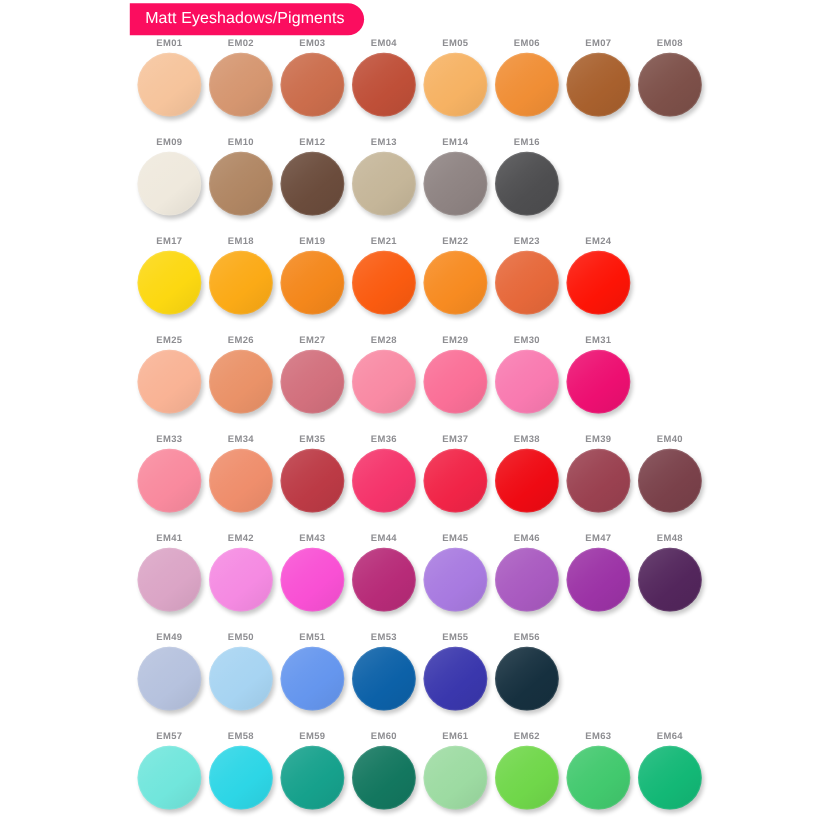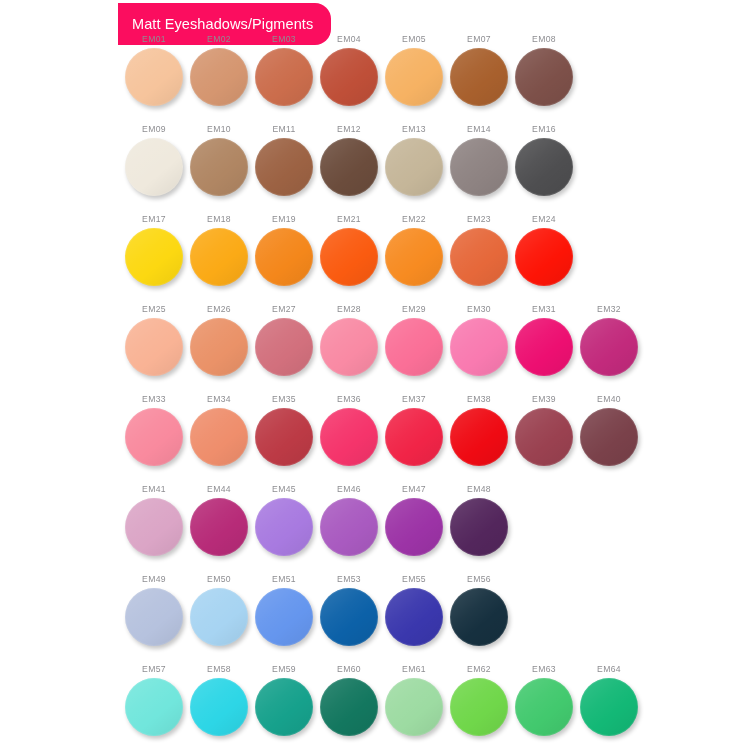--- a/index.html
+++ b/index.html
@@ -20,21 +20,21 @@
     width: 750px;
     height: 750px;
     background: #ffffff;
   }
 
   
   .banner {
     position: absolute;
     left: 118px;
     top: 3px;
-    height: 42px;
+    height: 29px;
     padding: 0 18px 0 14px;
     display: flex;
     align-items: center;
     background: #fb0d5f;
     border-radius: 0 16px 16px 0;
     box-sizing: border-box;
   }
   .banner-text {
     color: #ffffff;
     font-size: 14.5px;
@@ -49,20 +49,21 @@
     position: absolute;
     left: 0;
     top: 35px;
     width: 750px;
   }
   .row {
     display: flex;
     height: 90px;
     padding-left: 122px;
     box-sizing: border-box;
+    font-weight: bold;
   }
   .row:last-child { height: 87px; }
 
   .swatch {
     width: 64px;
     margin-right: 1px;
     display: flex;
     flex-direction: column;
     align-items: center;
     position: relative;
@@ -141,20 +142,26 @@
             <div class="disc" style="background: rgb(191, 79, 56);"></div>
           </div>
         </div>
         <div class="swatch">
           <div class="swatch-label">EM05</div>
           <div class="disc-wrap">
             <div class="disc" style="background: rgb(246, 178, 99);"></div>
           </div>
         </div>
         <div class="swatch">
+          <div class="swatch-label">EM06</div>
+          <div class="disc-wrap">
+            <div class="disc" style="background: rgb(240, 142, 53);"></div>
+          </div>
+        </div>
+        <div class="swatch">
           <div class="swatch-label">EM07</div>
           <div class="disc-wrap">
             <div class="disc" style="background: rgb(168, 96, 45);"></div>
           </div>
         </div>
         <div class="swatch">
           <div class="swatch-label">EM08</div>
           <div class="disc-wrap">
             <div class="disc" style="background: rgb(125, 80, 73);"></div>
           </div>
@@ -167,26 +174,20 @@
             <div class="disc" style="background: rgb(239, 233, 221);"></div>
           </div>
         </div>
         <div class="swatch">
           <div class="swatch-label">EM10</div>
           <div class="disc-wrap">
             <div class="disc" style="background: rgb(176, 134, 99);"></div>
           </div>
         </div>
         <div class="swatch">
-          <div class="swatch-label">EM11</div>
-          <div class="disc-wrap">
-            <div class="disc" style="background: rgb(156, 98, 67);"></div>
-          </div>
-        </div>
-        <div class="swatch">
           <div class="swatch-label">EM12</div>
           <div class="disc-wrap">
             <div class="disc" style="background: rgb(107, 76, 60);"></div>
           </div>
         </div>
         <div class="swatch">
           <div class="swatch-label">EM13</div>
           <div class="disc-wrap">
             <div class="disc" style="background: rgb(197, 182, 153);"></div>
           </div>
@@ -284,26 +285,20 @@
           <div class="disc-wrap">
             <div class="disc" style="background: rgb(249, 122, 176);"></div>
           </div>
         </div>
         <div class="swatch">
           <div class="swatch-label">EM31</div>
           <div class="disc-wrap">
             <div class="disc" style="background: rgb(237, 15, 113);"></div>
           </div>
         </div>
-        <div class="swatch">
-          <div class="swatch-label">EM32</div>
-          <div class="disc-wrap">
-            <div class="disc" style="background: rgb(194, 42, 124);"></div>
-          </div>
-        </div>
       </div>
       <div class="row">
         <div class="swatch">
           <div class="swatch-label">EM33</div>
           <div class="disc-wrap">
             <div class="disc" style="background: rgb(249, 138, 158);"></div>
           </div>
         </div>
         <div class="swatch">
           <div class="swatch-label">EM34</div>
@@ -349,20 +344,32 @@
         </div>
       </div>
       <div class="row">
         <div class="swatch">
           <div class="swatch-label">EM41</div>
           <div class="disc-wrap">
             <div class="disc" style="background: rgb(219, 165, 198);"></div>
           </div>
         </div>
         <div class="swatch">
+          <div class="swatch-label">EM42</div>
+          <div class="disc-wrap">
+            <div class="disc" style="background: rgb(245, 138, 226);"></div>
+          </div>
+        </div>
+        <div class="swatch">
+          <div class="swatch-label">EM43</div>
+          <div class="disc-wrap">
+            <div class="disc" style="background: rgb(249, 80, 212);"></div>
+          </div>
+        </div>
+        <div class="swatch">
           <div class="swatch-label">EM44</div>
           <div class="disc-wrap">
             <div class="disc" style="background: rgb(183, 43, 120);"></div>
           </div>
         </div>
         <div class="swatch">
           <div class="swatch-label">EM45</div>
           <div class="disc-wrap">
             <div class="disc" style="background: rgb(168, 122, 224);"></div>
           </div>

